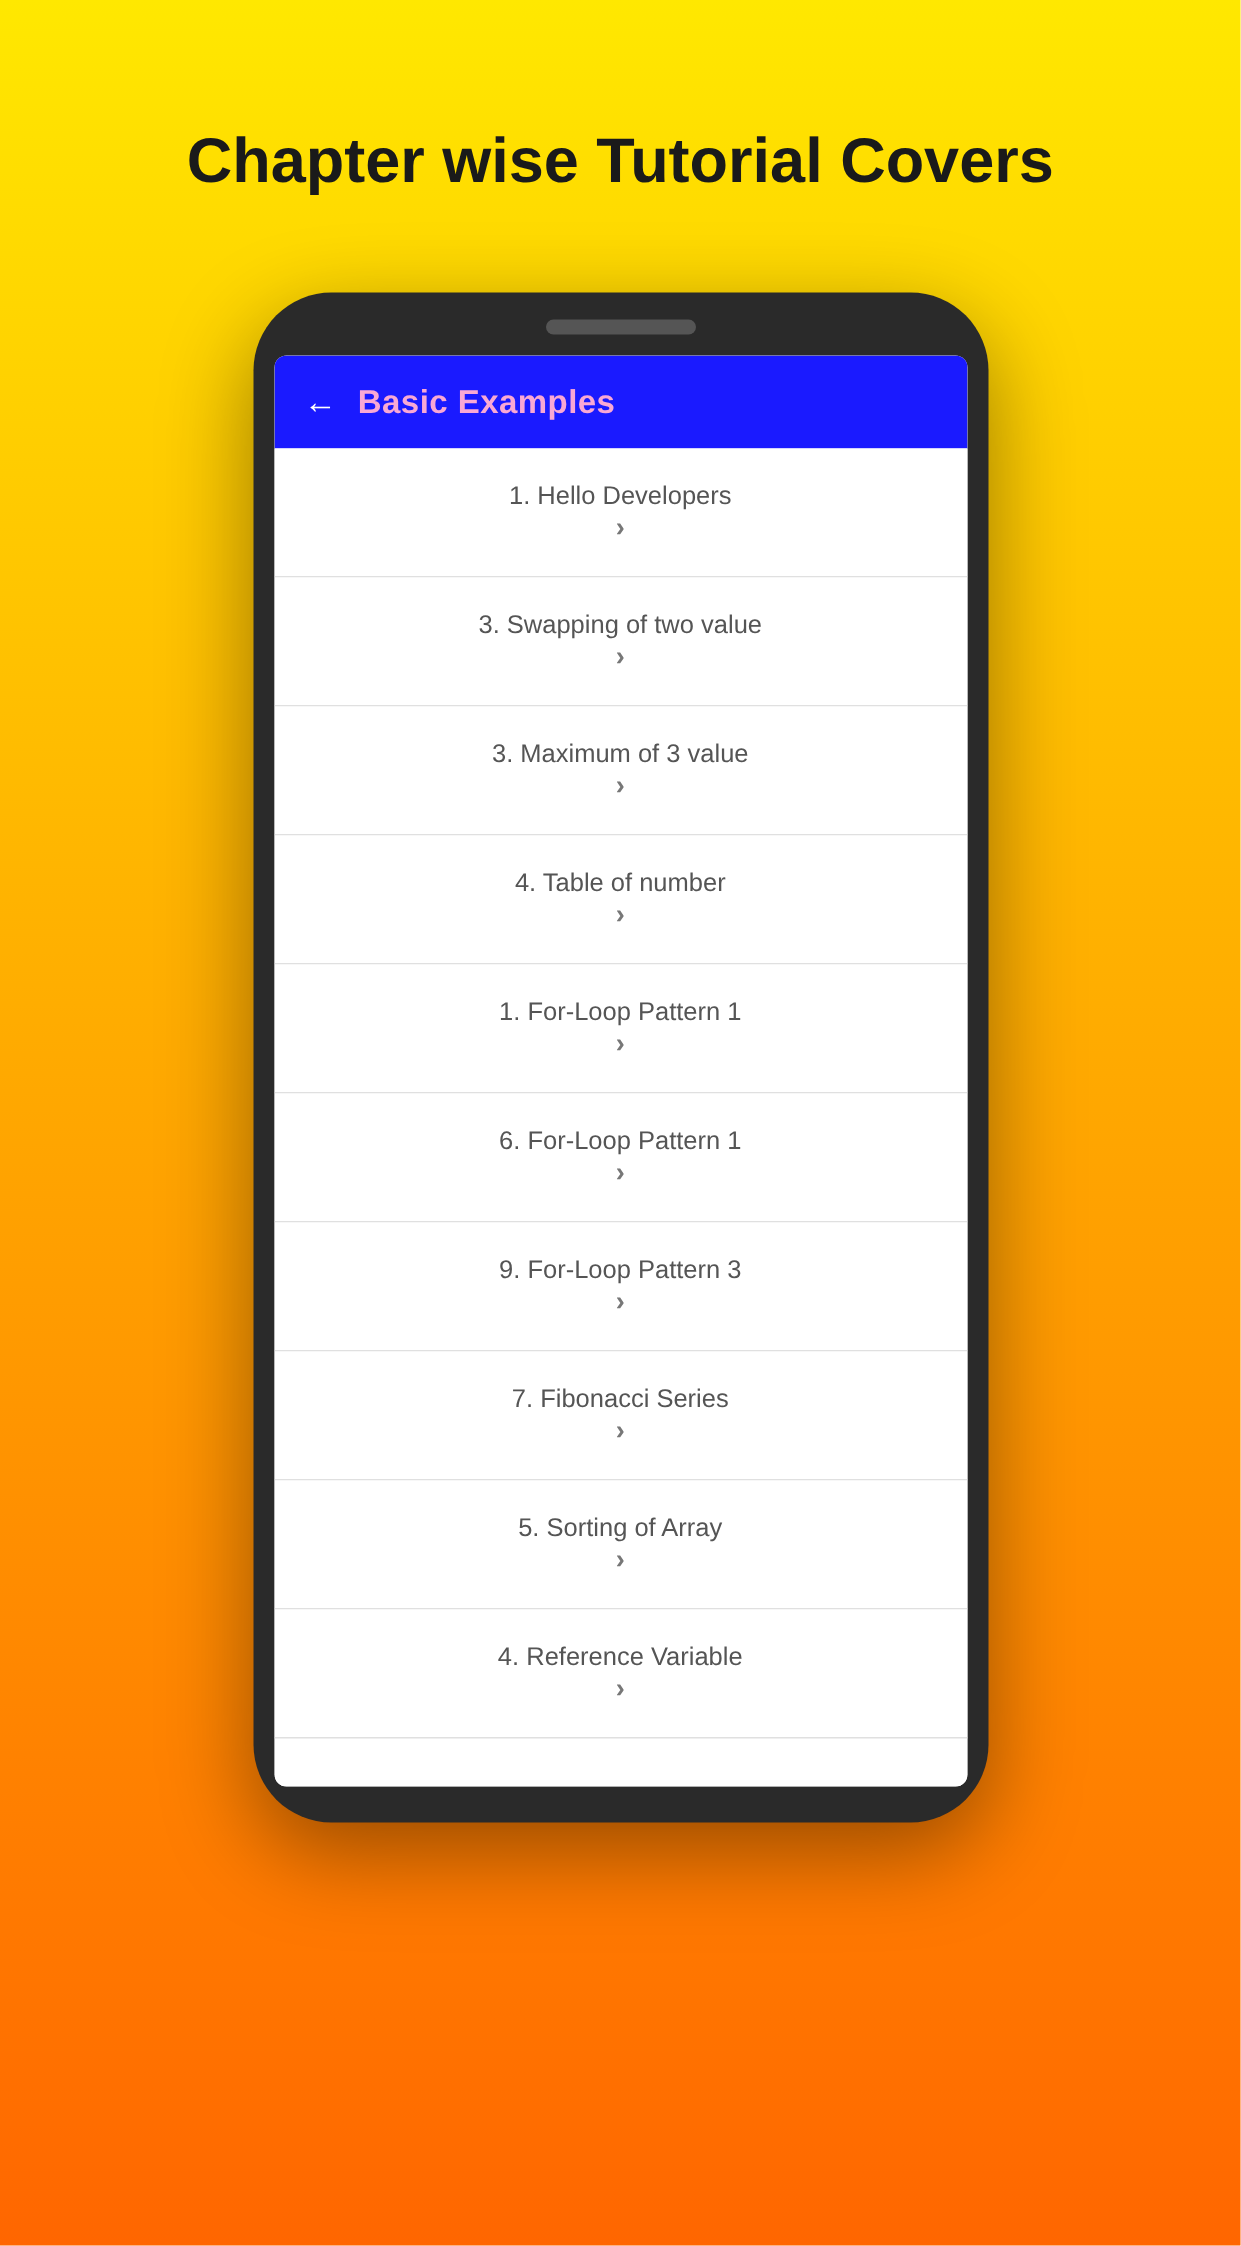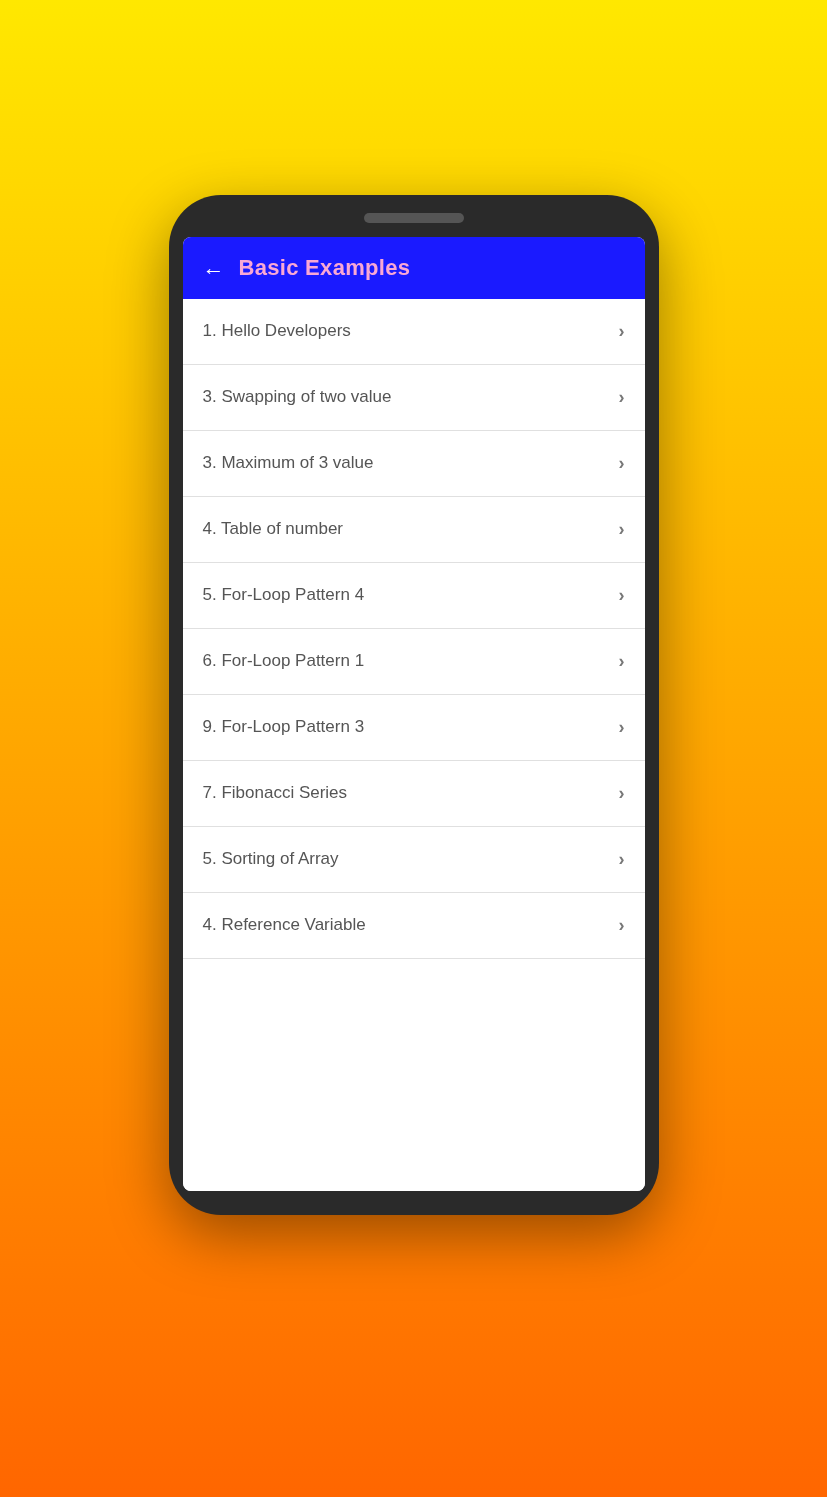--- a/index.html
+++ b/index.html
@@ -89,20 +89,21 @@
     }
 
     .list-item {
       display: flex;
       align-items: center;
       justify-content: space-between;
       padding: 22px 20px;
       border-bottom: 1px solid #e0e0e0;
       cursor: pointer;
       background: #fff;
+      flex-direction: column;
     }
 
     .list-item-label {
       font-size: 17px;
       color: #555;
       font-weight: 400;
     }
 
     .chevron-right {
       color: #777;
@@ -112,21 +113,21 @@
 
     .bottom-spacer {
       flex: 1;
       background: #fff;
     }
   </style>
 </head>
 <body>
 
 <div class="page-title">
-  <br>
+  <span>Chapter wise Tutorial Covers</span><br>
 </div>
 
 <div class="phone-wrapper">
   <div class="phone-speaker"></div>
 
   <div class="phone-screen">
     <div class="app-header">
       <span class="back-arrow">←</span>
       <span class="app-header-title">Basic Examples</span>
     </div>
@@ -142,21 +143,21 @@
         </div>
         <div class="list-item">
           <span class="list-item-label">3. Maximum of 3 value</span>
           <span class="chevron-right">›</span>
         </div>
         <div class="list-item">
           <span class="list-item-label">4. Table of number</span>
           <span class="chevron-right">›</span>
         </div>
         <div class="list-item">
-          <span class="list-item-label">5. For-Loop Pattern 4</span>
+          <span class="list-item-label">1. For-Loop Pattern 1</span>
           <span class="chevron-right">›</span>
         </div>
         <div class="list-item">
           <span class="list-item-label">6. For-Loop Pattern 1</span>
           <span class="chevron-right">›</span>
         </div>
         <div class="list-item">
           <span class="list-item-label">9. For-Loop Pattern 3</span>
           <span class="chevron-right">›</span>
         </div>

